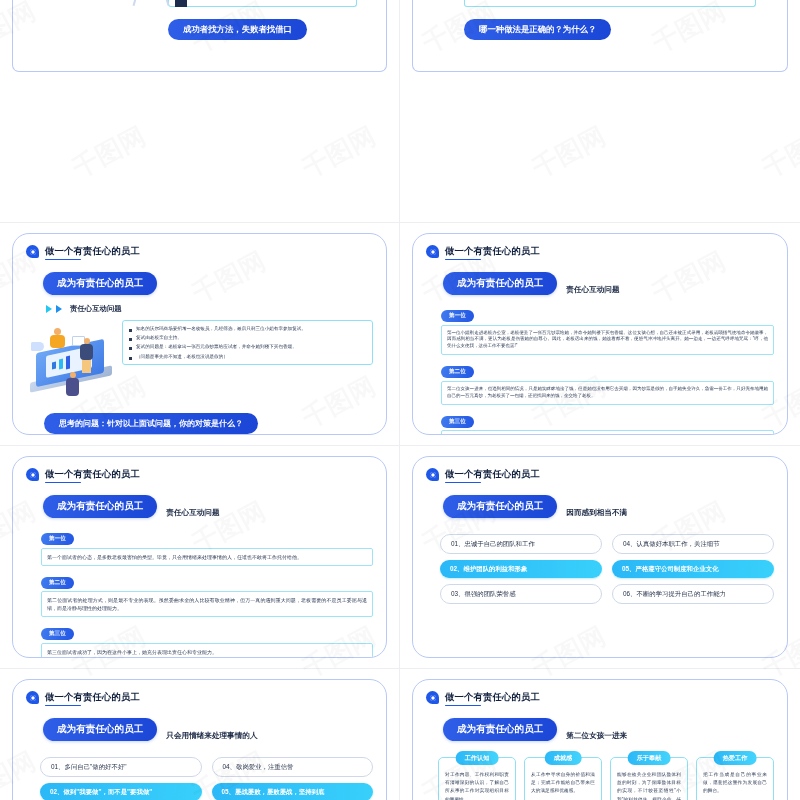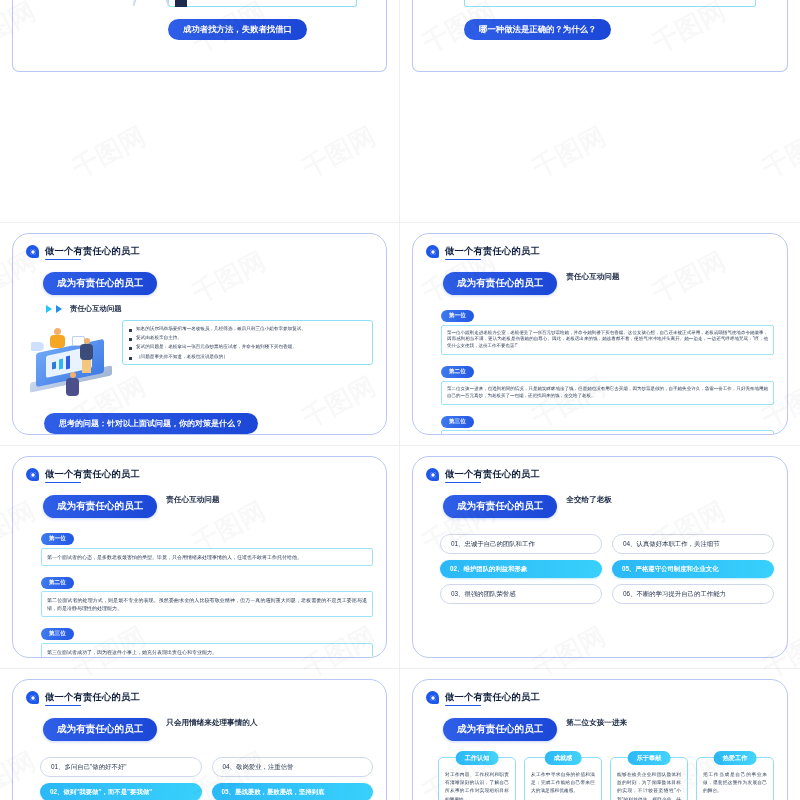--- a/index.html
+++ b/index.html
@@ -53,21 +53,21 @@
   .hdr-t{
     font-size:9.3px;font-weight:bold;color:#12213f;letter-spacing:.2px;
     white-space:nowrap;position:relative;
   }
   .hdr-t::after{
     content:"";position:absolute;left:0;bottom:-2px;width:38%;height:1.4px;
     background:#1f57e8;border-radius:1px;
   }
 
   
-  .titlerow{display:flex;align-items:flex-start;gap:9px;margin:14px 0 0 17px;}
+  .titlerow{display:flex;align-items:flex-end;gap:9px;margin:14px 0 0 17px;}
   .pill{
     background:linear-gradient(100deg,#2f5fe8,#1b46d6);
     color:#fff;font-size:9.6px;font-weight:bold;
     padding:5px 14px;border-radius:20px;white-space:nowrap;
     box-shadow:0 1px 3px rgba(31,87,232,.25);
   }
   .subt{font-size:7.6px;color:#1c2a46;font-weight:bold;white-space:nowrap;}
 
   
   .arrowrow{display:flex;align-items:center;gap:4px;margin:9px 0 0 20px;}
@@ -352,21 +352,21 @@
 
   <div class="cell">
     <div class="slide">
       <div class="sl">
         <div class="hdr">
           <span class="hdr-ico"></span>
           <span class="hdr-t">做一个有责任心的员工</span>
         </div>
         <div class="titlerow">
           <span class="pill">成为有责任心的员工</span>
-          <span class="subt">全交给了老板</span>
+          <span class="subt">因而感到相当不满</span>
         </div>
         <div class="cols">
           <div class="col">
             <div class="npill">01、忠诚于自己的团队和工作</div>
             <div class="npill hl">02、维护团队的利益和形象</div>
             <div class="npill">03、很强的团队荣誉感</div>
           </div>
           <div class="col">
             <div class="npill">04、认真做好本职工作，关注细节</div>
             <div class="npill hl">05、严格遵守公司制度和企业文化</div>

